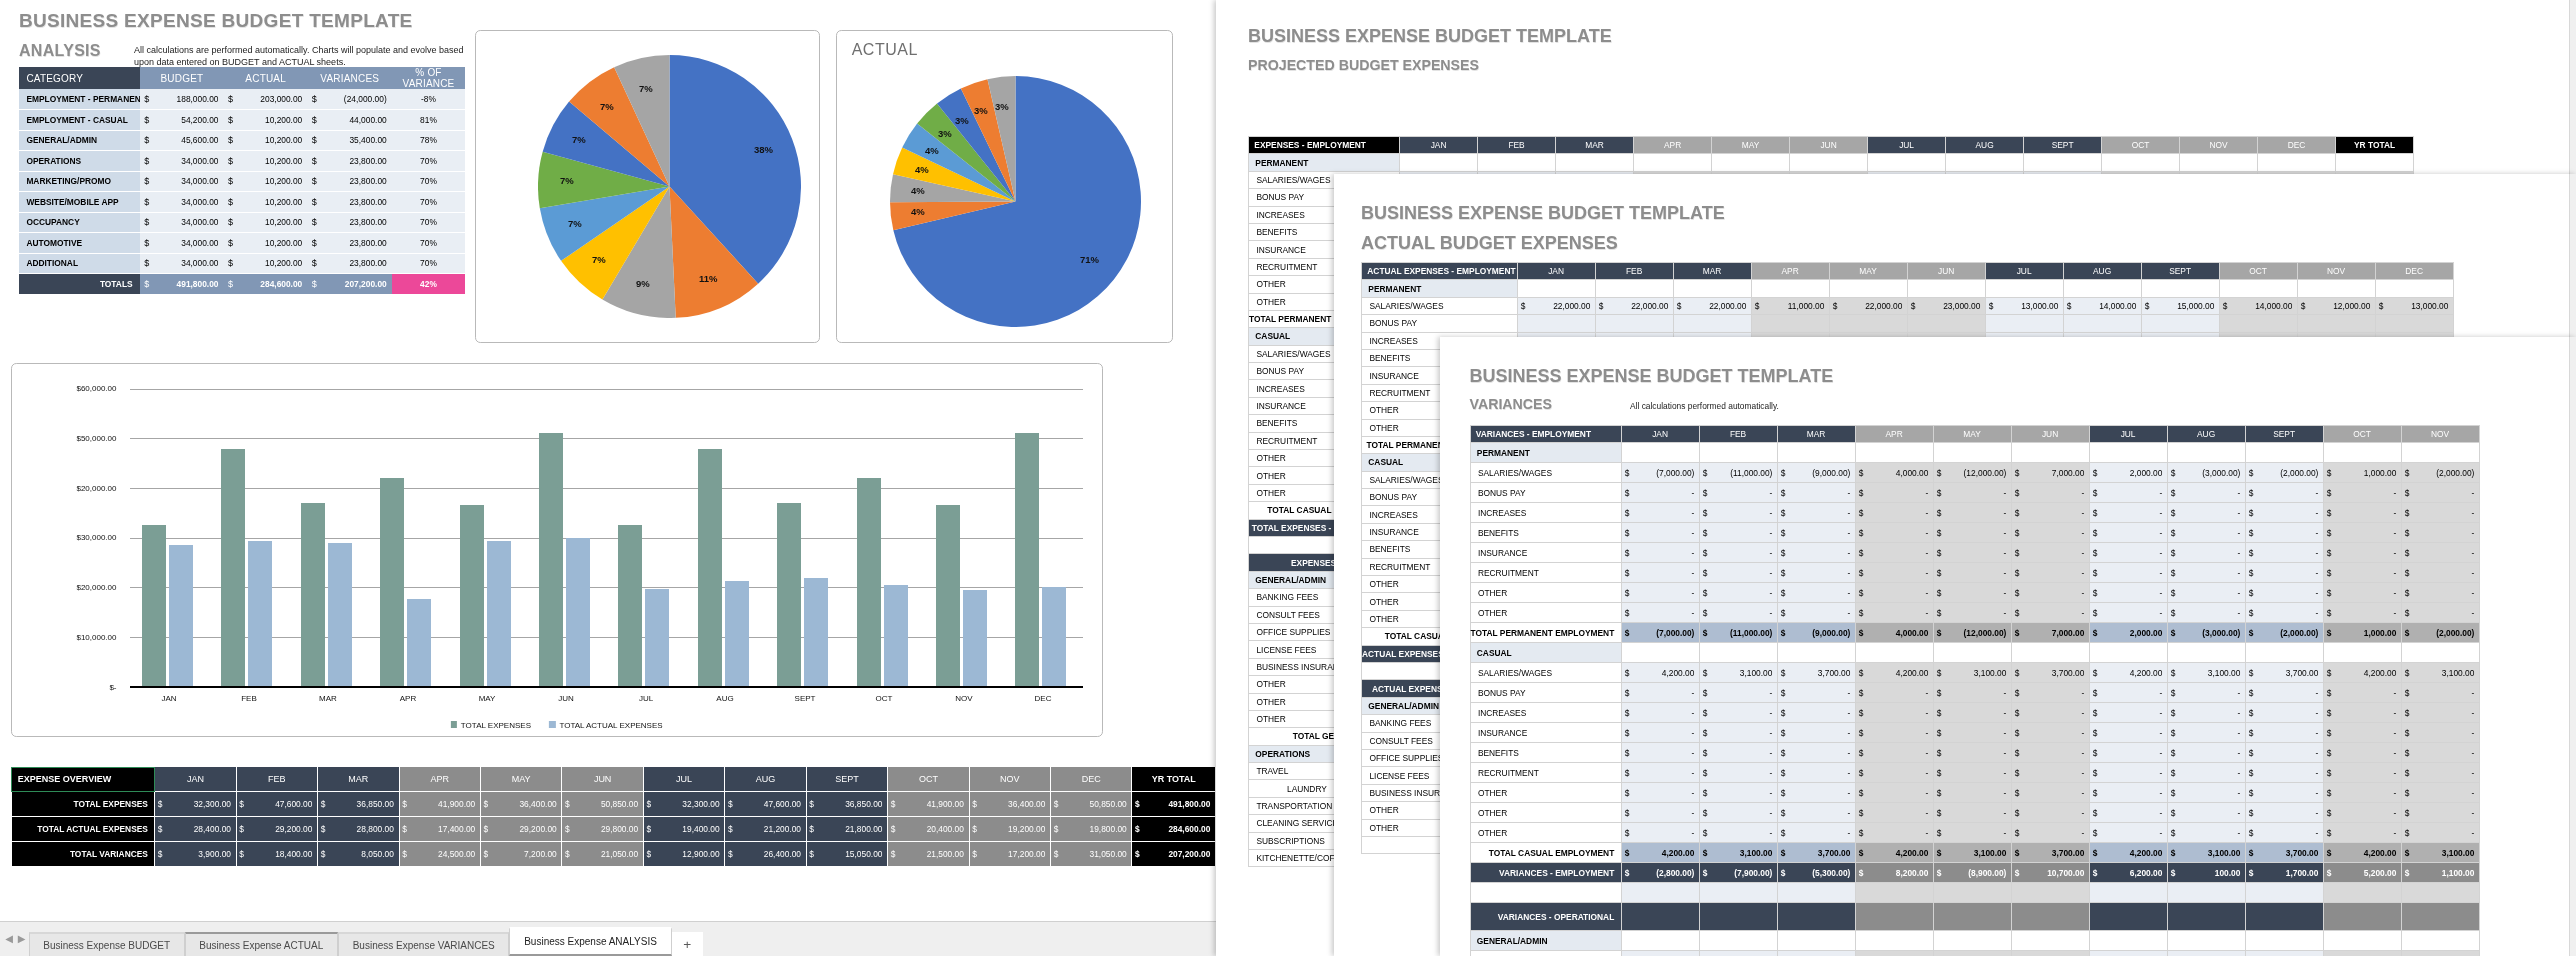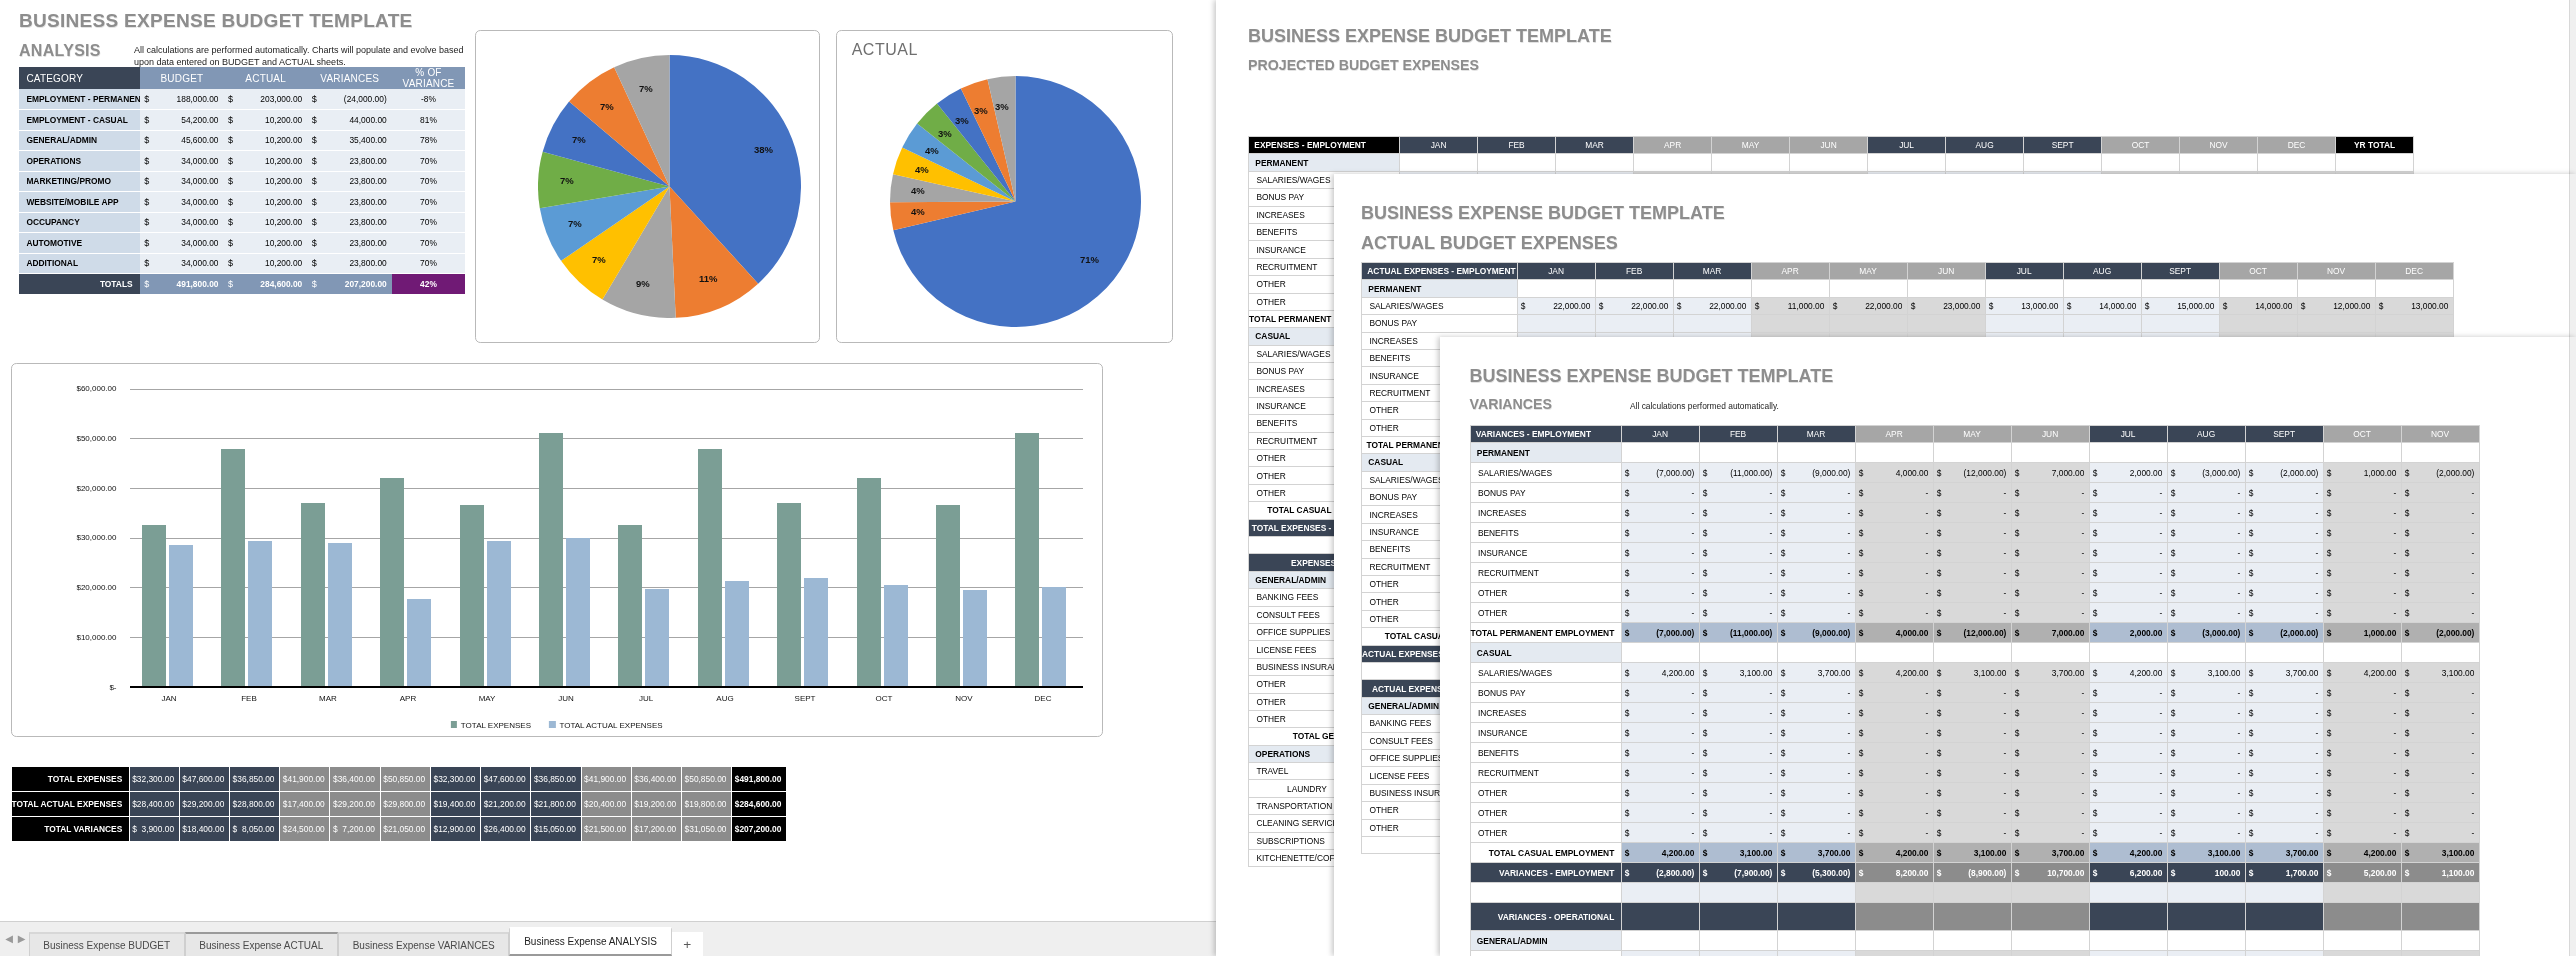--- a/index.html
+++ b/index.html
@@ -27,21 +27,21 @@
   #an-table td, #an-table th { height:20.5px; font-size:9px; }
   #an-table .hd-cat { background:#3a4556; color:#fff; text-align:left; padding-left:7.4px; font-weight:normal; font-size:10px; letter-spacing:0.2px;}
   #an-table .hd { background:#8197b5; color:#fff; text-align:center; font-weight:normal; font-size:10px; letter-spacing:0.2px;}
   #an-table .cat { background:#cfdbe8; color:#000; font-weight:bold; text-align:left; padding-left:7.4px; font-size:8.4px; white-space:nowrap; overflow:hidden; max-width:121px;}
   #an-table .cur { background:#e9eef4; color:#000; text-align:left; padding-left:4.2px; width:9.5px; }
   #an-table .num { background:#e9eef4; color:#000; text-align:right; padding-right:5.3px; font-size:8.4px;}
   #an-table .pct { background:#e9eef4; color:#000; text-align:center; font-size:8.4px;}
   #an-table .tot-lbl { background:#3a4556; color:#fff; text-align:right; padding-right:7.4px; font-weight:bold; font-size:8.4px;}
   #an-table .tot-cur { background:#8197b5; color:#fff; text-align:left; padding-left:4.2px;}
   #an-table .tot-num { background:#8197b5; color:#fff; text-align:right; padding-right:5.3px; font-weight:bold; font-size:8.4px;}
-  #an-table .tot-pct { background:#701a75; color:#fff; text-align:center; font-weight:bold; font-size:8.4px;}
+  #an-table .tot-pct { background:#ec4899; color:#fff; text-align:center; font-weight:bold; font-size:8.4px;}
   #an-table tr.datarow td { border-bottom:1.1px solid #fff; }
 
   
   .chart-card { position:absolute; background:#fff; border:0.5px solid #b9b9b9; border-radius:5.3px; }
   #pie-budget-card { left:475px; top:30px; width:345px; height:313px; }
   #pie-actual-card { left:836px; top:30px; width:337px; height:313px; }
   .chart-card-title { position:absolute; left:14.7px; top:9.5px; font-size:16px; color:#6f6f6f; letter-spacing:0.5px; }
   .pie-lbl { position:absolute; font-size:9.5px; font-weight:bold; color:#111; }
 
   
@@ -349,20 +349,36 @@
         </div>
       <div class="legend" id="bar-legend">
           <span><i style="background: rgb(123, 158, 149);"></i><span>TOTAL EXPENSES</span></span>
           <span><i style="background: rgb(156, 184, 212);"></i><span>TOTAL ACTUAL EXPENSES</span></span>
         </div>
     </div>
 
     <table id="ov-table">
       <tbody id="ov-tbody">
           <tr>
+            <td class="corner">EXPENSE OVERVIEW</td>
+            <td class="mhd-d">JAN</td>
+            <td class="mhd-d">FEB</td>
+            <td class="mhd-d">MAR</td>
+            <td class="mhd-g">APR</td>
+            <td class="mhd-g">MAY</td>
+            <td class="mhd-g">JUN</td>
+            <td class="mhd-d">JUL</td>
+            <td class="mhd-d">AUG</td>
+            <td class="mhd-d">SEPT</td>
+            <td class="mhd-g">OCT</td>
+            <td class="mhd-g">NOV</td>
+            <td class="mhd-g">DEC</td>
+            <td class="mhd-k">YR TOTAL</td>
+          </tr>
+          <tr>
             <td class="rlbl">TOTAL EXPENSES</td>
             <td class="cd"><i>$</i>32,300.00</td>
             <td class="cd"><i>$</i>47,600.00</td>
             <td class="cd"><i>$</i>36,850.00</td>
             <td class="cg"><i>$</i>41,900.00</td>
             <td class="cg"><i>$</i>36,400.00</td>
             <td class="cg"><i>$</i>50,850.00</td>
             <td class="cd"><i>$</i>32,300.00</td>
             <td class="cd"><i>$</i>47,600.00</td>
             <td class="cd"><i>$</i>36,850.00</td>

